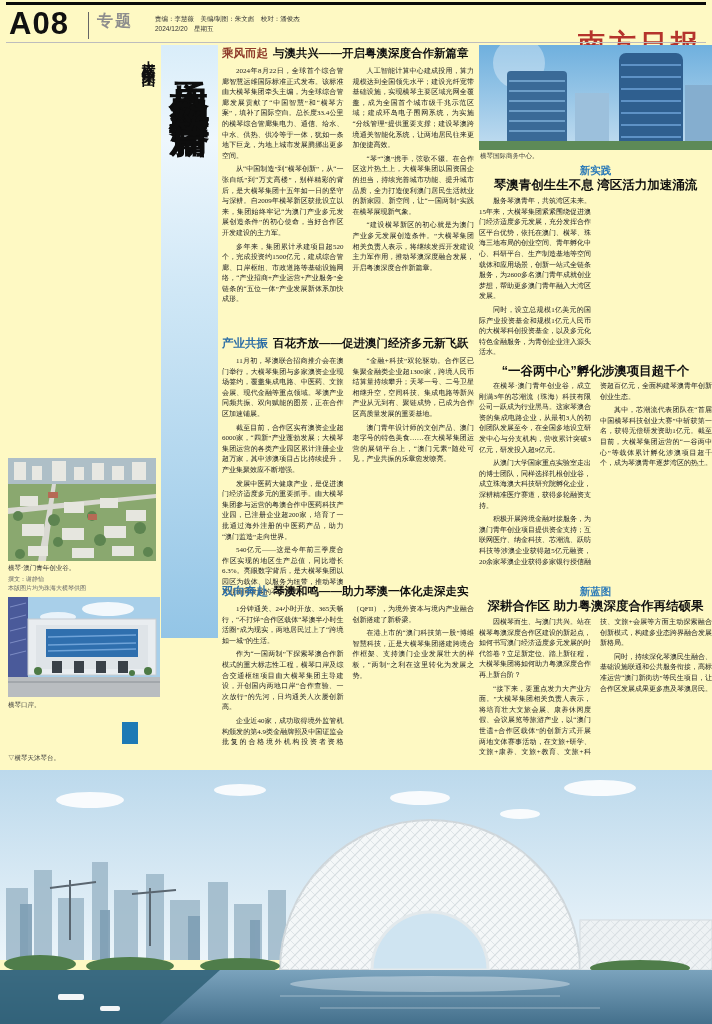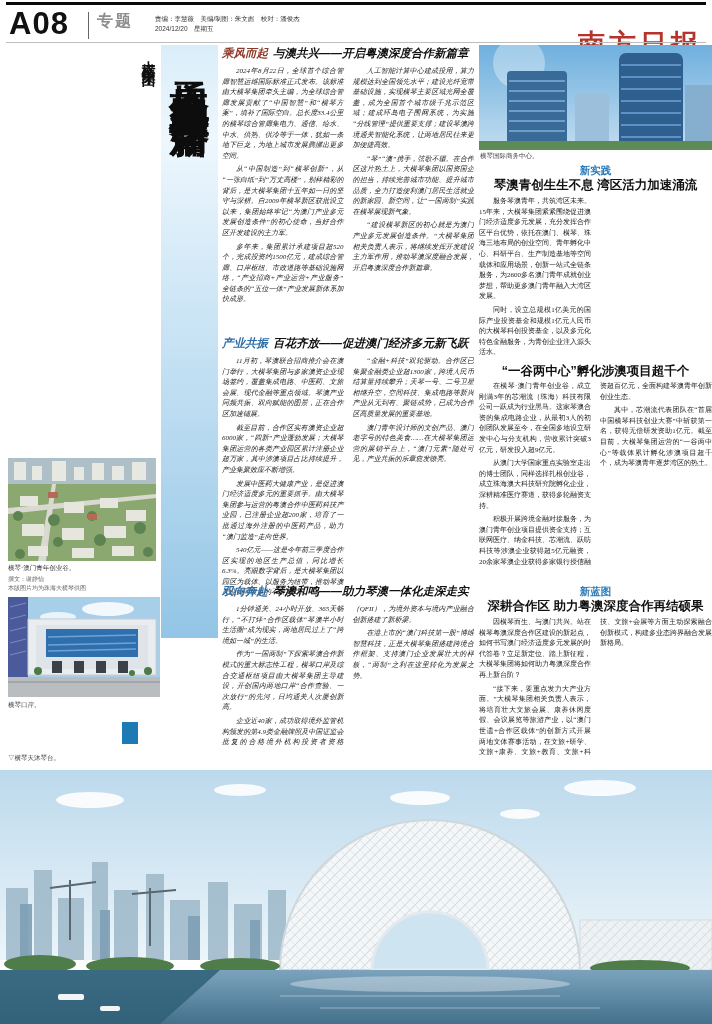--- a/index.html
+++ b/index.html
@@ -1,16 +1,16 @@
 <!DOCTYPE html>
 <html lang="zh"><head>
 <meta charset="utf-8">
 <style>
   html,body{margin:0;padding:0;background:#cfcfcf;}
-  .page{position:relative;width:712px;height:1024px;margin:0 auto;background:#ffffff;
+  .page{position:relative;width:712px;height:1024px;margin:0 auto;background:#fef9c3;
         overflow:hidden;font-family:"Liberation Serif","DejaVu Serif",serif;color:#1c1c1c;}
   
   .topbar{position:absolute;left:6px;right:6px;top:2px;height:3px;background:#0a0a0a;}
   .pageno{position:absolute;left:9px;top:6px;font-family:"Liberation Sans",sans-serif;
           font-size:31px;font-weight:bold;letter-spacing:1px;color:#111;}
   .hdr-div{position:absolute;left:88px;top:12px;width:1px;height:27px;background:#666;}
   .section-title{position:absolute;left:97px;top:11px;font-family:"Liberation Sans",sans-serif;
           font-size:16px;color:#8d8d8d;font-weight:bold;letter-spacing:2px;}
   .credits{position:absolute;left:155px;top:14px;font-family:"Liberation Sans",sans-serif;
           font-size:6.5px;color:#333;line-height:10px;}
@@ -21,21 +21,21 @@
   .kicker{position:absolute;left:140px;top:50px;height:150px;writing-mode:vertical-rl;
           font-family:"Liberation Sans",sans-serif;font-weight:bold;font-size:14px;
           letter-spacing:3px;color:#111;}
   .mainhead{position:absolute;left:161px;top:45px;width:57px;height:593px;
           background:linear-gradient(180deg,#d9edf9 0%,#eef7fd 16%,#cfe7f6 42%,#b1d6ee 72%,#93c5e6 100%);
           display:flex;justify-content:center;}
   .mainhead span{writing-mode:vertical-rl;font-family:"Liberation Sans",sans-serif;
           font-weight:900;font-size:40px;line-height:57px;letter-spacing:3px;color:#0d0d0d;
           margin-top:5px;}
   
-  .art{position:absolute;width:252px;left:222px;font-style:italic;}
+  .art{position:absolute;width:252px;left:222px;}
   .art-head{font-family:"Liberation Sans",sans-serif;font-weight:bold;font-size:11.5px;
           white-space:nowrap;color:#111;}
   .lead-red{color:#8e3a2a;margin-right:5px;}
   .lead-blue{color:#2b6da5;margin-right:5px;}
   .art-body{margin-top:5px;columns:2;column-gap:9px;column-fill:auto;font-size:7px;
           line-height:10.6px;text-align:justify;overflow:hidden;color:#222;}
   .art-body p{margin:0 0 3px 0;text-indent:2em;}
   
   .rcap,.lcap{position:absolute;font-size:6.5px;color:#3a3a3a;font-family:"Liberation Sans",sans-serif;}
   .rlabel{position:absolute;left:479px;width:233px;text-align:center;color:#2b7ab8;
@@ -161,20 +161,21 @@
       <p>从澳门大学国家重点实验室走出的博士团队，同样选择扎根创业谷，成立珠海澳大科技研究院孵化企业，深耕精准医疗赛道，获得多轮融资支持。</p>
       <p>积极开展跨境金融对接服务，为澳门青年创业项目提供资金支持；互联网医疗、纳金科技、芯潮流、跃昉科技等涉澳企业获得超5亿元融资，20余家琴澳企业获得多家银行授信融资超百亿元，全面构建琴澳青年创新创业生态。</p>
       <p>其中，芯潮流代表团队在“首届中国横琴科技创业大赛”中斩获第一名，获得无偿研发资助1亿元。截至目前，大横琴集团运营的“一谷两中心”等载体累计孵化涉澳项目超千个，成为琴澳青年逐梦湾区的热土。</p>
     </div>
 
   <div class="rlabel" style="top:585px;">新蓝图</div>
   <div class="rhead" style="top:598px;">深耕合作区 助力粤澳深度合作再结硕果</div>
   <div class="rbody" style="top:617px;height:148px;">
       <p>因横琴而生、与澳门共兴。站在横琴粤澳深度合作区建设的新起点，如何书写澳门经济适度多元发展的时代答卷？立足新定位、踏上新征程，大横琴集团将如何助力粤澳深度合作再上新台阶？</p>
       <p>“接下来，要重点发力大产业方面。”大横琴集团相关负责人表示，将培育壮大文旅会展、康养休闲度假、会议展览等旅游产业，以“澳门世遗+合作区载体”的创新方式开展两地文体赛事活动，在文旅+研学、文旅+康养、文旅+教育、文旅+科技、文旅+会展等方面主动探索融合创新模式，构建多业态跨界融合发展新格局。</p>
+      <p>同时，持续深化琴澳民生融合、基础设施联通和公共服务衔接，高标准运营“澳门新街坊”等民生项目，让合作区发展成果更多惠及琴澳居民。</p>
     </div>
 
   <div class="photo" style="left:8px;top:458px;width:148px;height:103px;">
     <svg width="148" height="103" viewBox="0 0 148 103">
       <rect width="148" height="103" fill="#8aa86f"></rect>
       <rect x="0" y="0" width="148" height="26" fill="#aebfc7"></rect>
       <g fill="#e8e8e2">
         <rect x="6" y="4" width="12" height="18"></rect>
           <rect x="24" y="8" width="10" height="14"></rect>
         <rect x="44" y="3" width="14" height="20"></rect>

